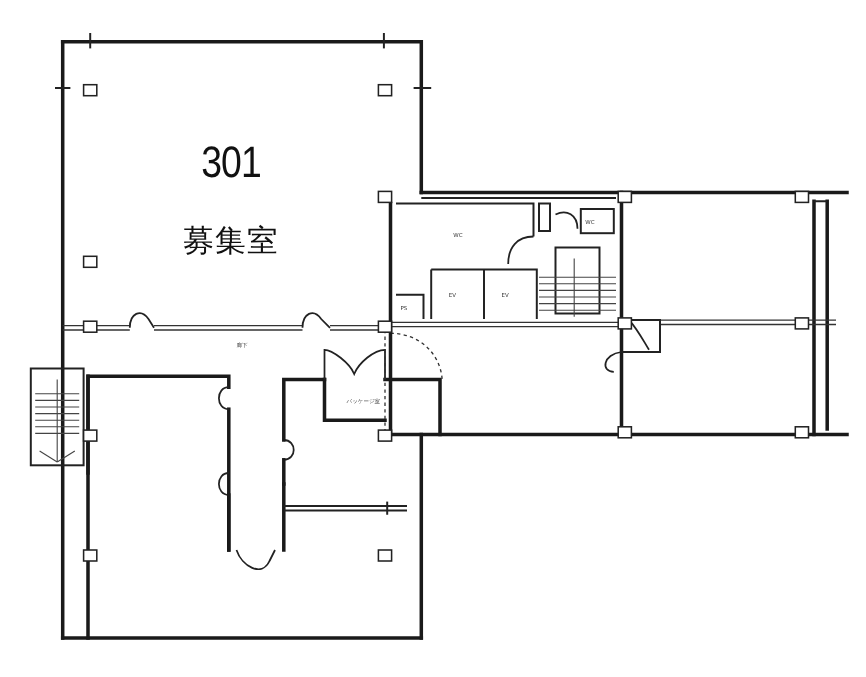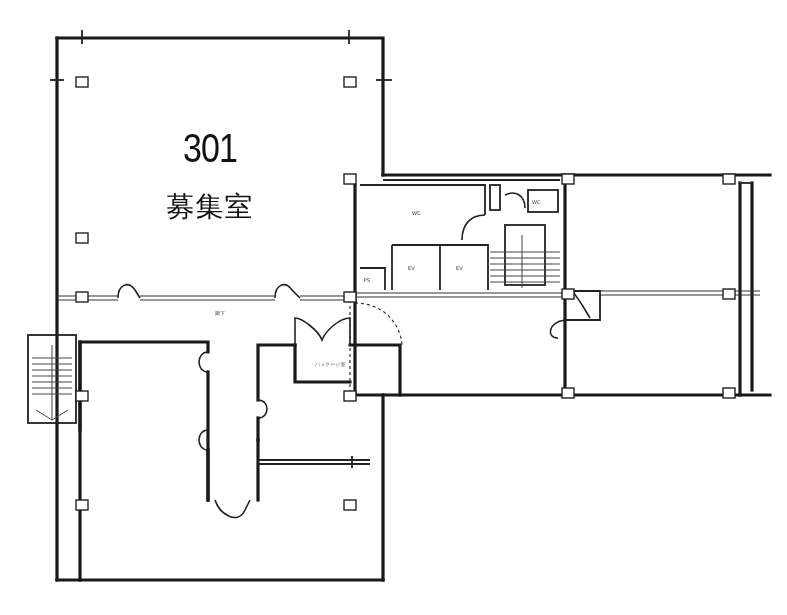--- a/index.html
+++ b/index.html
@@ -8,21 +8,21 @@
     .wall { stroke: #1a1a1a; stroke-width: 3.2; fill: none; stroke-linecap: square; }
     .wall-thin { stroke: #222; stroke-width: 1.8; fill: none; }
     .wall-dbl { stroke: #333; stroke-width: 1.2; fill: none; }
     .door { stroke: #222; stroke-width: 1.6; fill: none; }
     .dash { stroke: #333; stroke-width: 1.2; fill: none; stroke-dasharray: 3 3; }
     .col { fill: #fff; stroke: #222; stroke-width: 1.4; }
     .stair { stroke: #444; stroke-width: 1; fill: none; }
     .tiny { font-size: 5px; fill: #333; font-family: "DejaVu Sans", sans-serif; }
     .label { position: absolute; color: #111; text-align: center; }
     .room-number { left: 170px; top: 126px; width: 80px; font-family: "Liberation Sans", sans-serif; font-size: 40px; letter-spacing: -1px; transform: scaleX(0.85); transform-origin: center; font-weight: normal; }
-    .room-status { left: 140px; top: 188px; width: 140px; font-family: Liberation Serif, serif; font-size: 28px; letter-spacing: 1px; }
+    .room-status { left: 140px; top: 200px; width: 140px; font-family: Liberation Serif, serif; font-size: 28px; letter-spacing: 1px; }
   </style>
 </head>
 <body>
 
 <svg id="plan" viewBox="0 0 787 615" xmlns="http://www.w3.org/2000/svg">
 
   <g>
     <polyline class="wall" points="57,38 383,38 383,175"></polyline>
     <line class="wall" x1="57" y1="38" x2="57" y2="580"></line>
     <line class="wall" x1="57" y1="580" x2="383" y2="580"></line>

